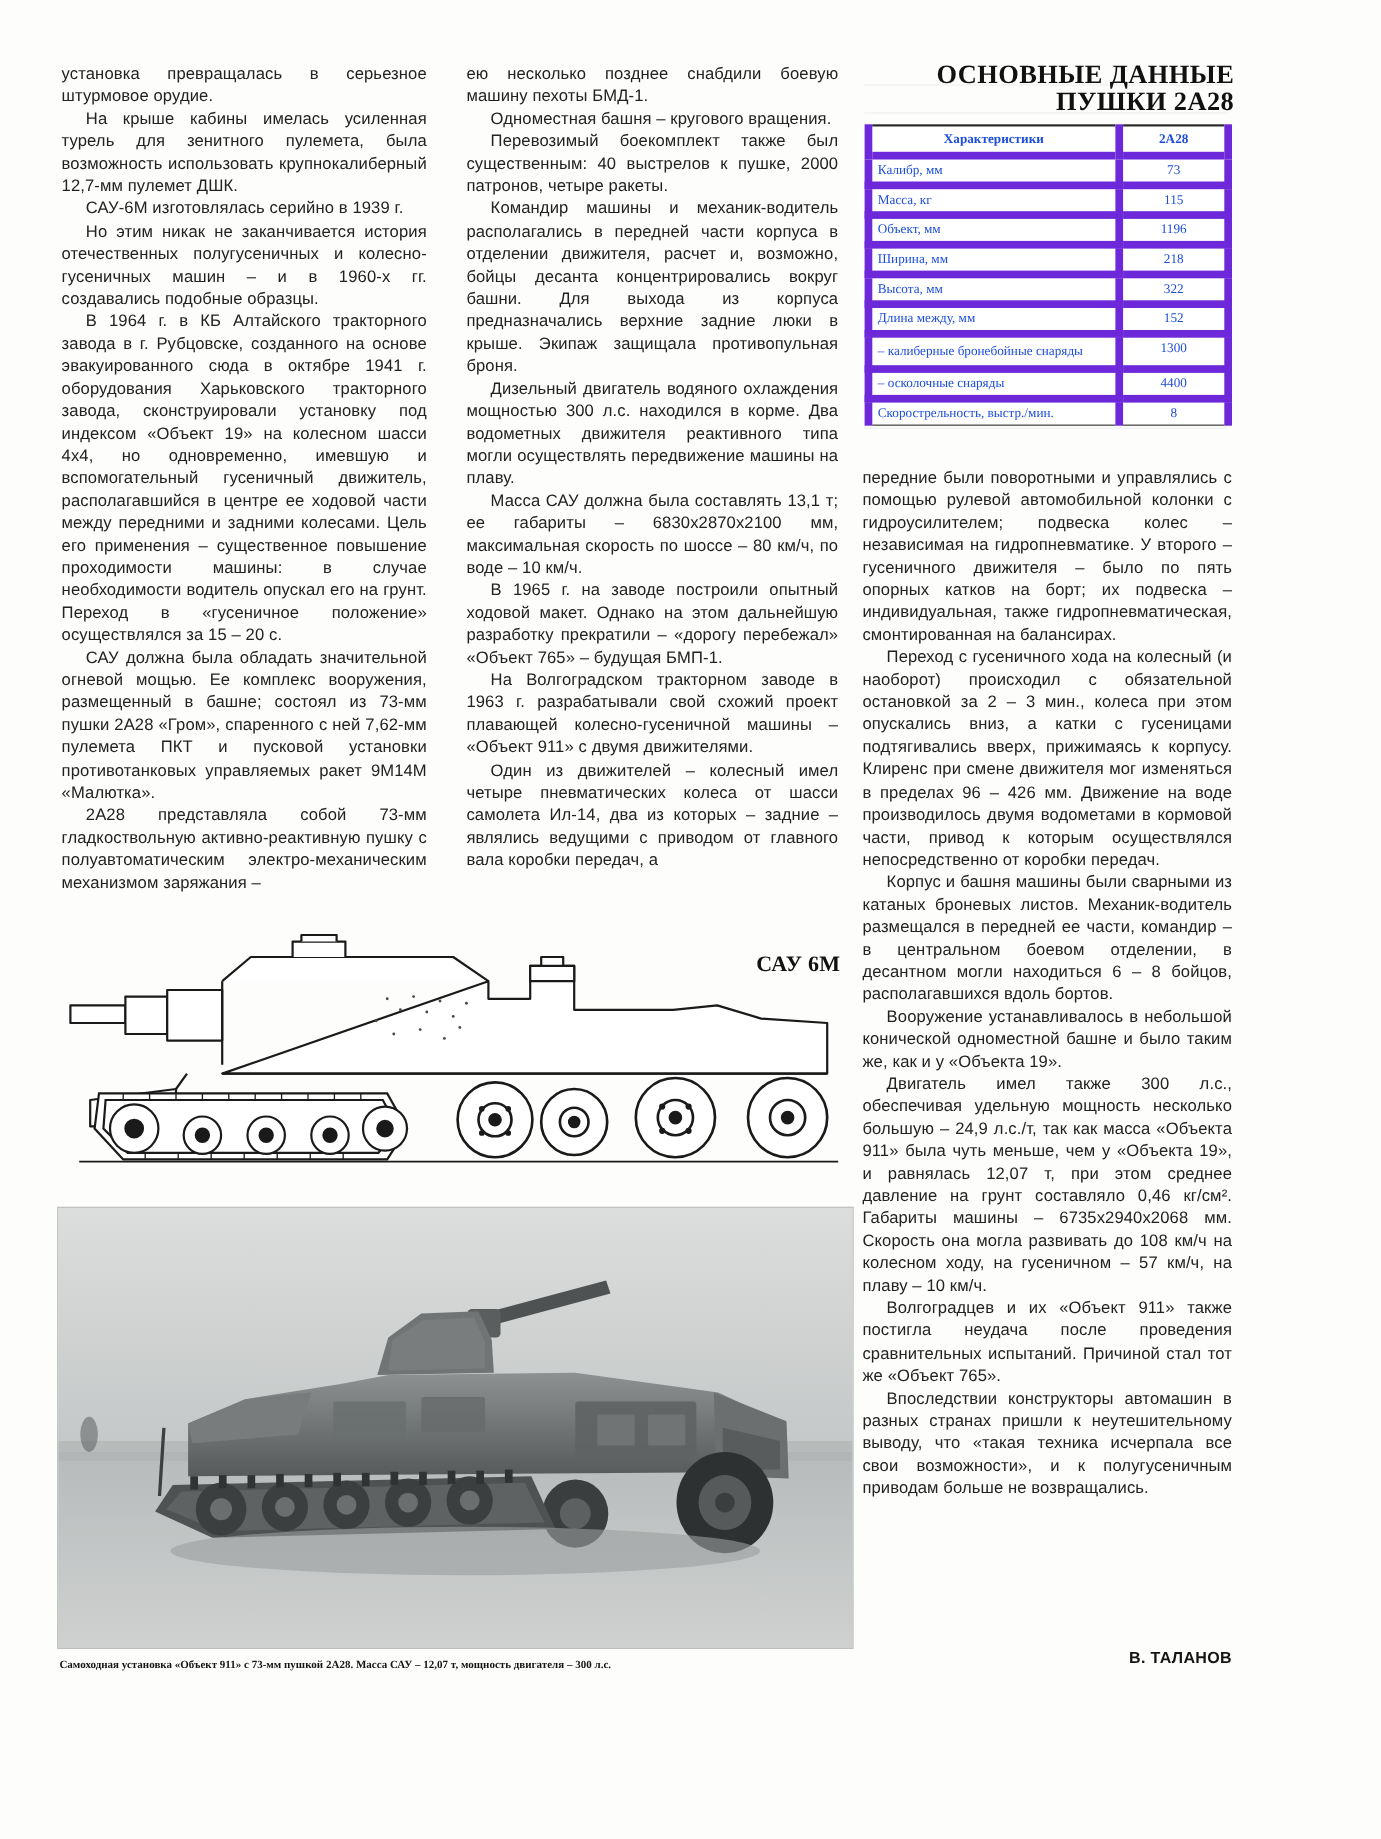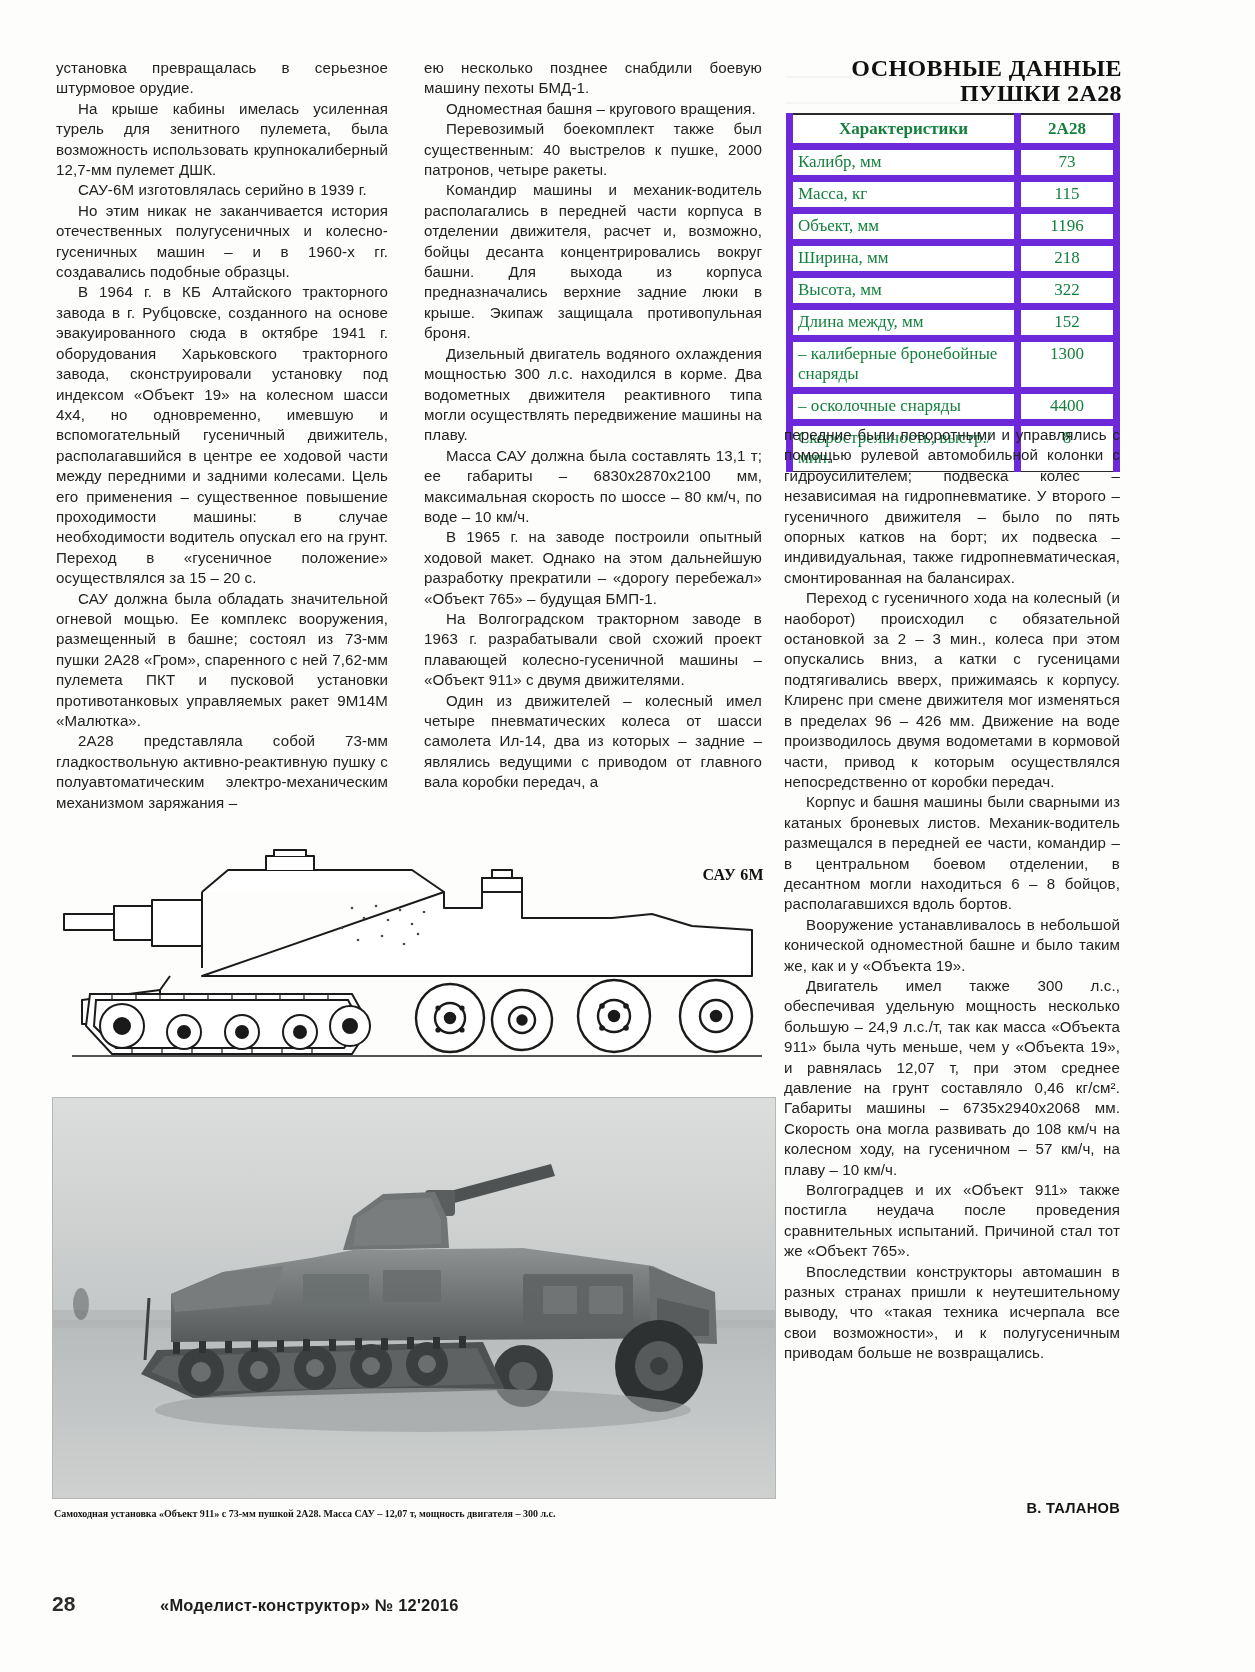--- a/index.html
+++ b/index.html
@@ -40,22 +40,22 @@
     font-family:"Liberation Serif", serif;
     font-weight:bold;font-size:24px;line-height:25px;
     letter-spacing:.4px;
     color:#111;
   }
   
   .spec-wrap{position:absolute;left:786px;top:113px;width:334px;}
   table.spec{
     border-collapse:collapse;width:100%;
     font-family:"Liberation Serif", serif;
-    font-size:17px;
-    color:#15803d;
+    font-size:12px;
+    color:#1d4ed8;
     background:#fff;
   }
   table.spec th, table.spec td{
     border:7px solid #6d28d9;
     padding:2px 5px 3px 5px;
     vertical-align:top;
   }
   table.spec thead th{
     font-weight:bold;
     border-top:2px solid #2a2a2a;
@@ -69,21 +69,21 @@
   .multiline{line-height:20px;}
 
   
   .drawing{
     position:absolute;left:52px;top:848px;width:720px;height:250px;
   }
   .drawing svg{display:block;}
   .drawing-label{
     position:absolute;right:8px;top:18px;
     font-family:"Liberation Serif", serif;
-    font-weight:bold;font-size:16px;color:#111;
+    font-weight:bold;font-size:20px;color:#111;
     letter-spacing:.3px;
   }
   
   .photo{
     position:absolute;left:52px;top:1097px;width:722px;height:400px;
     background:linear-gradient(180deg,#d9dbdb 0%,#cfd2d2 42%,#b9bcbc 60%,#c9cbcb 100%);
     border:1px solid #b6b8b8;
     overflow:hidden;
   }
   .caption{
@@ -404,18 +404,14 @@
       <path d="M96 200 L92 262" stroke="#3c4040" stroke-width="3" fill="none"></path>
 
       <ellipse cx="28" cy="206" rx="8" ry="16" fill="#5d6161" opacity=".55"></ellipse>
     </svg>
   </div>
 
   <div class="caption">Самоходная установка «Объект 911» с 73-мм пушкой 2А28. Масса САУ – 12,07 т, мощность двигателя – 300 л.с.</div>
 
   <div class="author">В. ТАЛАНОВ</div>
 
-  <div class="footer">
-    <div class="pageno">28</div>
-    <div class="journal">«Моделист-конструктор» № 12'2016</div>
-  </div>
 
 </div>
 
 </body></html>

